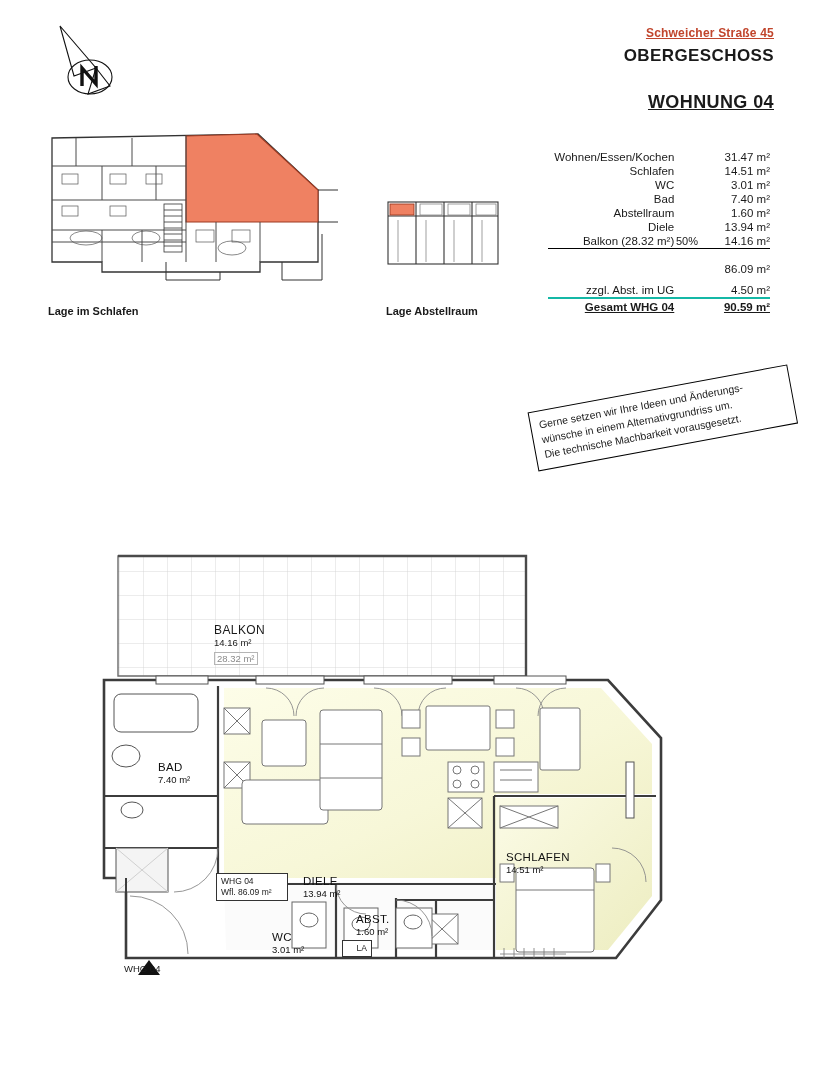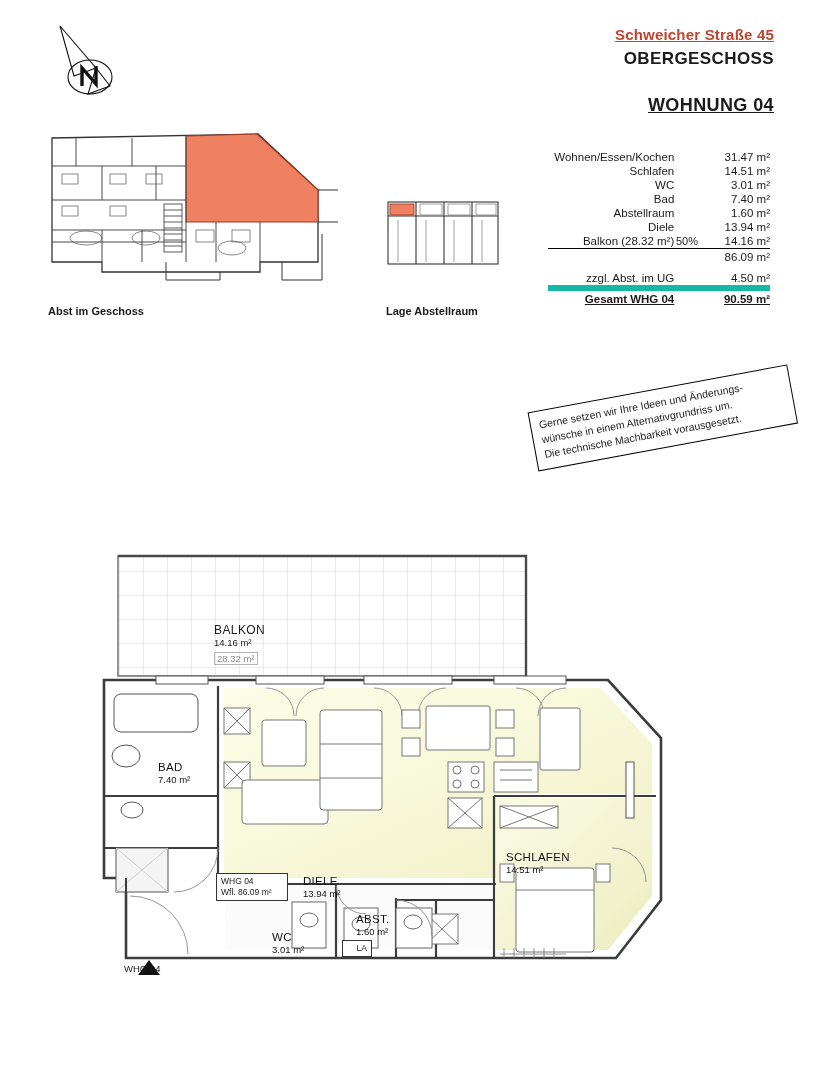--- a/index.html
+++ b/index.html
@@ -21,21 +21,21 @@
   }
 
   
   .header {
     position: absolute;
     top: 26px;
     right: 42px;
     text-align: right;
   }
   .header .street {
-    font-size: 15px;
+    font-size: 12px;
     font-weight: bold;
     color: #c1452c;
     text-decoration: underline;
     letter-spacing: 0.2px;
   }
   .header .floor {
     font-size: 17px;
     font-weight: bold;
     margin-top: 6px;
     letter-spacing: 0.4px;
@@ -96,25 +96,25 @@
   .areas td {
     padding: 1px 0;
     vertical-align: top;
     white-space: nowrap;
   }
   .areas td.lbl { text-align: right; margin-top: 28px; }
   .areas td.pct { text-align: right; padding-right: 10px; font-size: 11px; }
   .areas td.val { text-align: right; width: 62px; }
   .areas tr.subtotal td {
     border-top: 1px solid #000;
-    padding-top: 2px;
+    padding-top: 14px;
   }
   .areas tr.spacer td { height: 7px; padding: 0; }
   .areas tr.total td {
-    border-top: 6px solid #14b8a6;
+    border-top: 2px solid #14b8a6;
     font-weight: bold;
     padding-top: 2px;
   }
   .areas tr.total td.lbl,
   .areas tr.total td.val {
     text-decoration: underline;
   }
 
   
   .note {
@@ -243,21 +243,21 @@
           <ellipse cx="100" cy="108" rx="14" ry="7"></ellipse>
           <ellipse cx="186" cy="118" rx="14" ry="7"></ellipse>
         </g>
 
         <path d="M120 132 L120 150 L174 150 L174 142" stroke="#333"></path>
         <path d="M236 132 L236 150 L276 150 L276 104" stroke="#333"></path>
         <path d="M272 60 L292 60 M272 92 L292 92" stroke="#333"></path>
       </g>
     </svg>
   </div>
-  <div class="mini-caption cap-geschoss">Abst im Geschoss</div>
+  <div class="mini-caption cap-geschoss">Lage im Schlafen</div>
 
   <div class="mini-store">
     <svg width="118" height="78" viewBox="0 0 118 78">
       <g fill="none" stroke="#333" stroke-width="1.1">
         <rect x="4" y="6" width="110" height="62" fill="#ffffff"></rect>
         <path d="M32 6 L32 68 M60 6 L60 68 M88 6 L88 68"></path>
         <path d="M4 20 L114 20"></path>
         <rect x="6" y="8" width="24" height="11" fill="#ef8162" stroke="#9d3a22" stroke-width="0.9"></rect>
         <g stroke="#777" stroke-width="0.7">
           <rect x="36" y="8" width="22" height="11"></rect>

